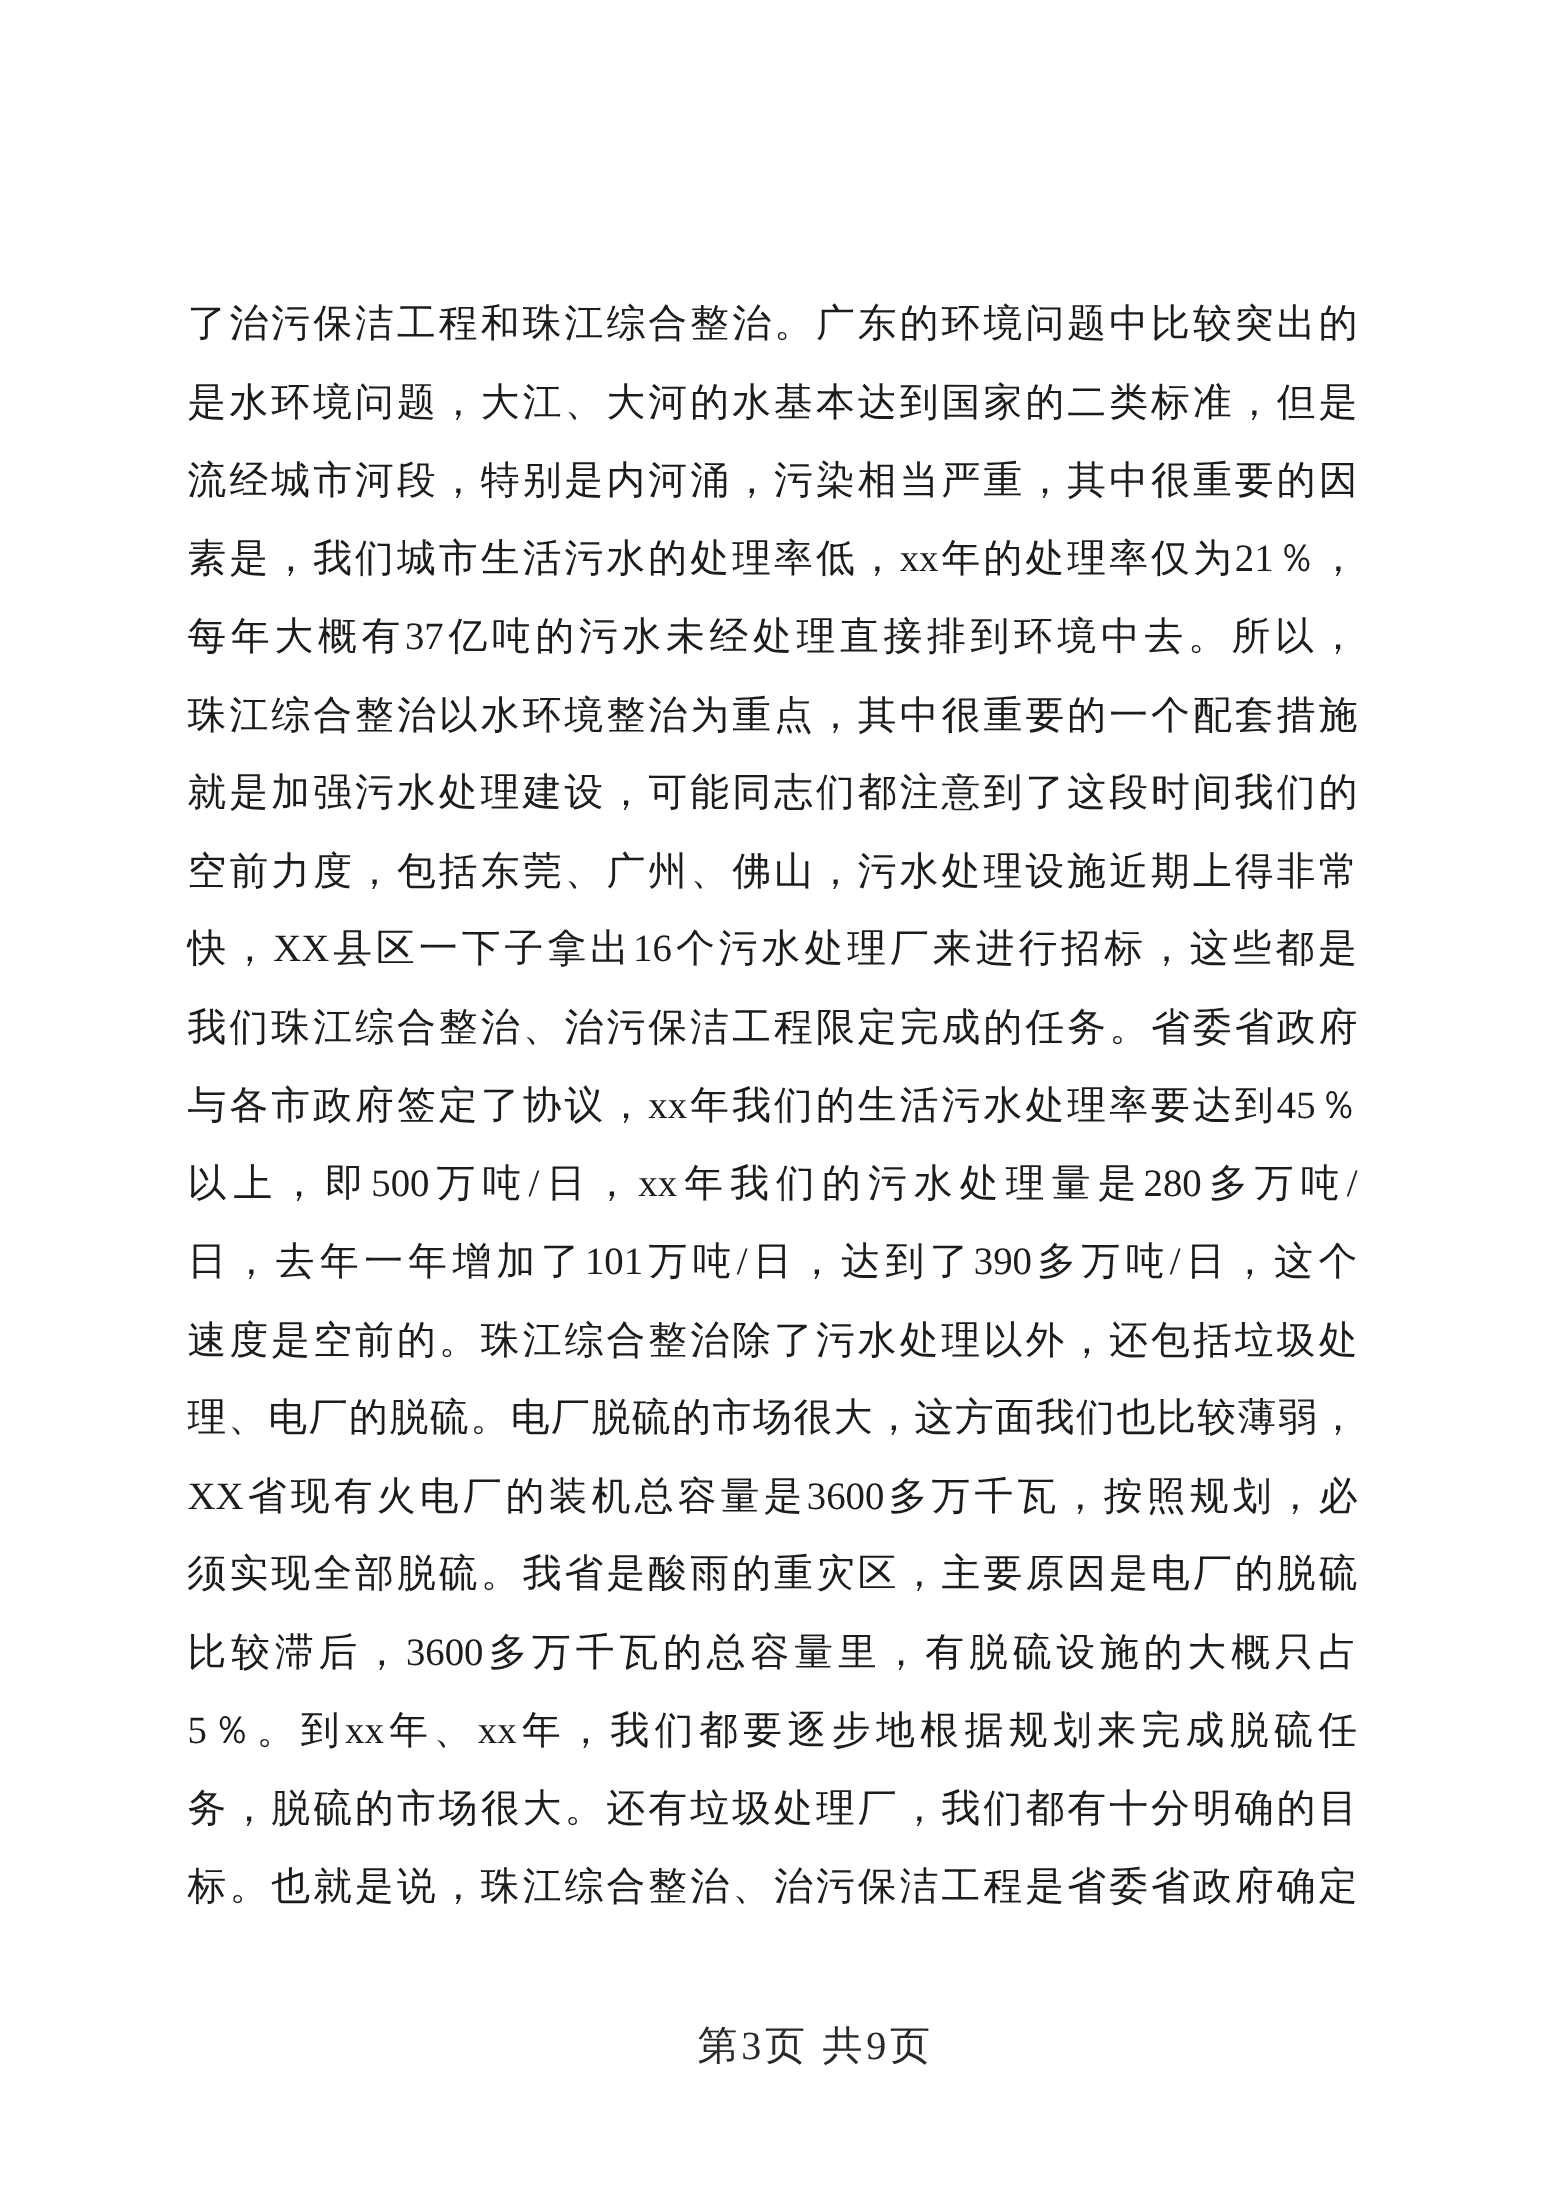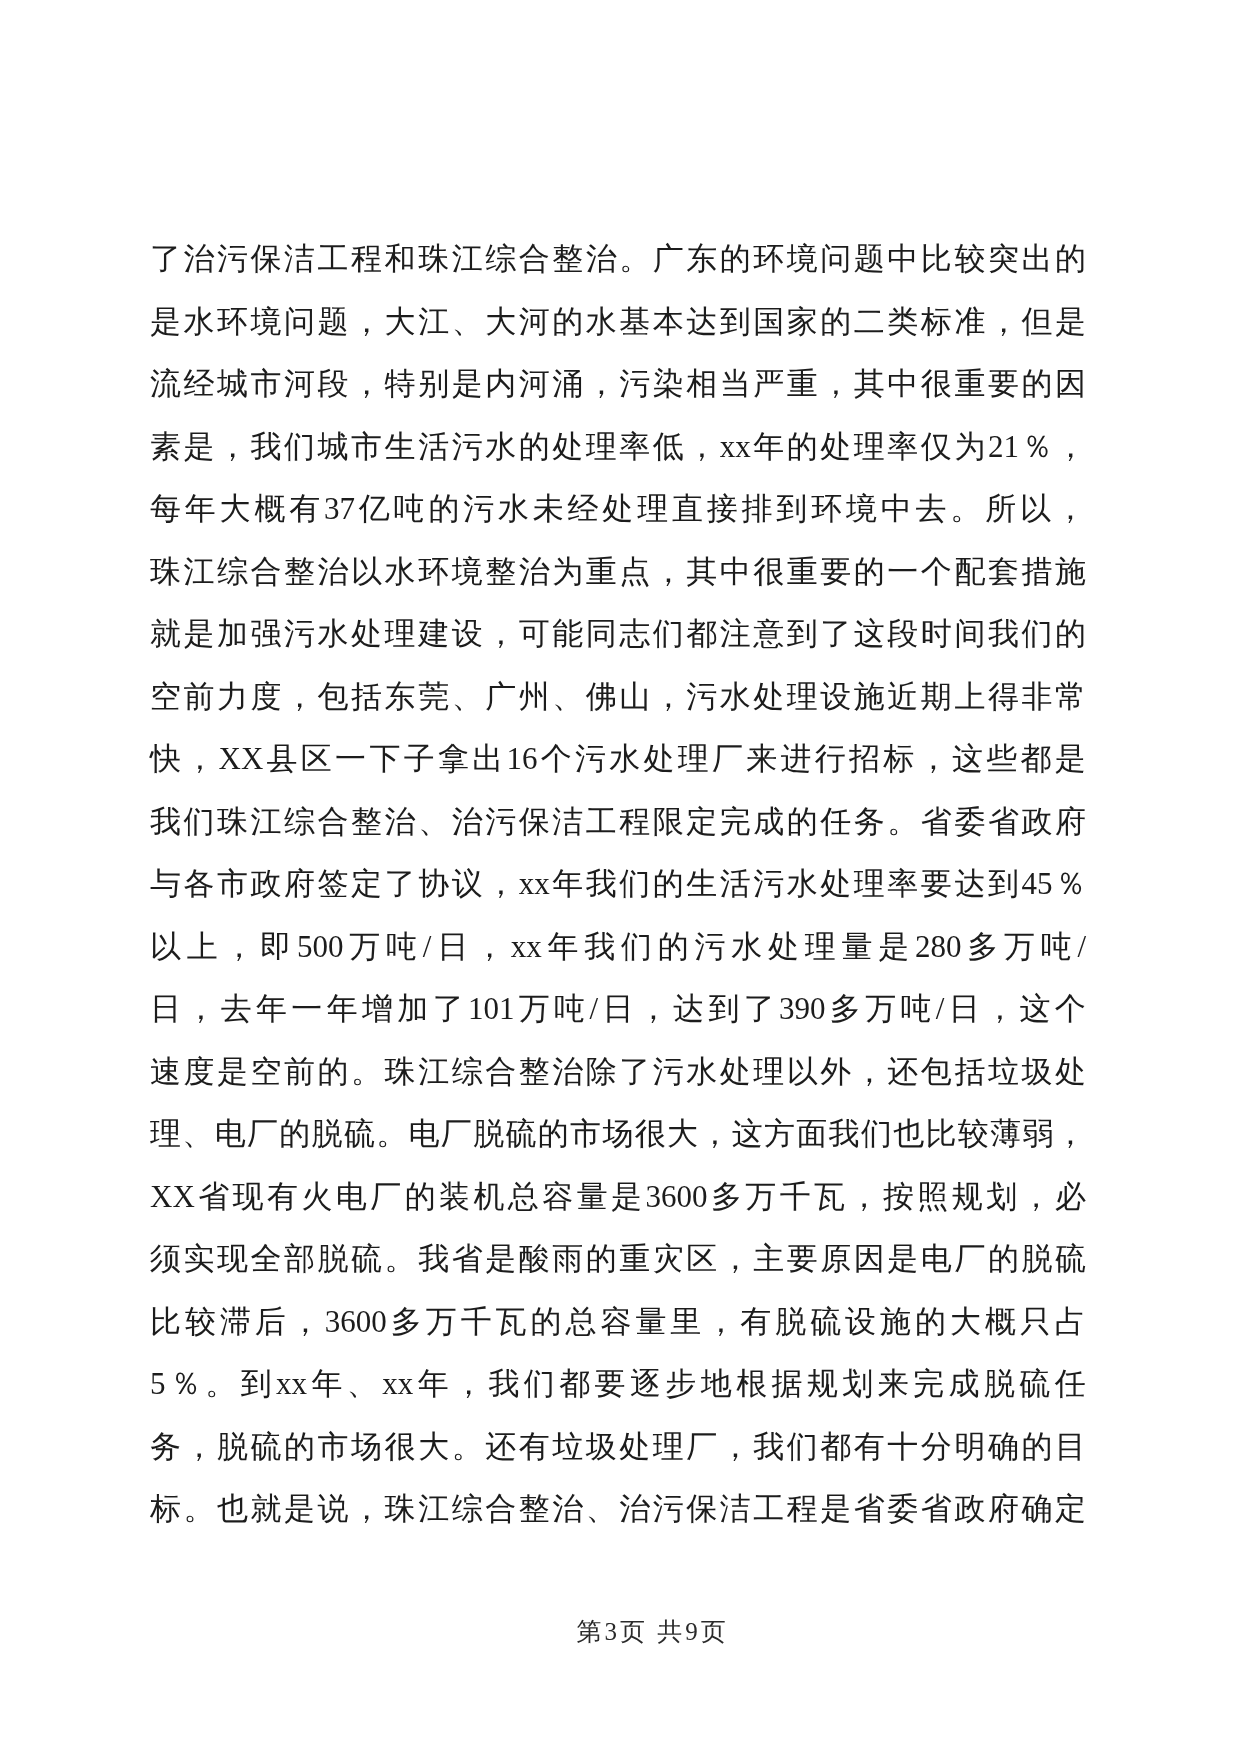--- a/index.html
+++ b/index.html
@@ -32,21 +32,21 @@
     white-space: pre;
   }
   
   .text-line:only-child { justify-content: flex-start; }
   .page-footer {
     position: absolute;
     top: 1615px;
     left: 0;
     width: 100%;
     text-align: center;
-    font-size: 25px;
+    font-size: 32px;
     color: #2a2a2a;
     letter-spacing: 3px;
   }
   .page-footer .footer-text {
     position: relative;
     left: 32px;
   }
 </style>
 </head>
 <body>

